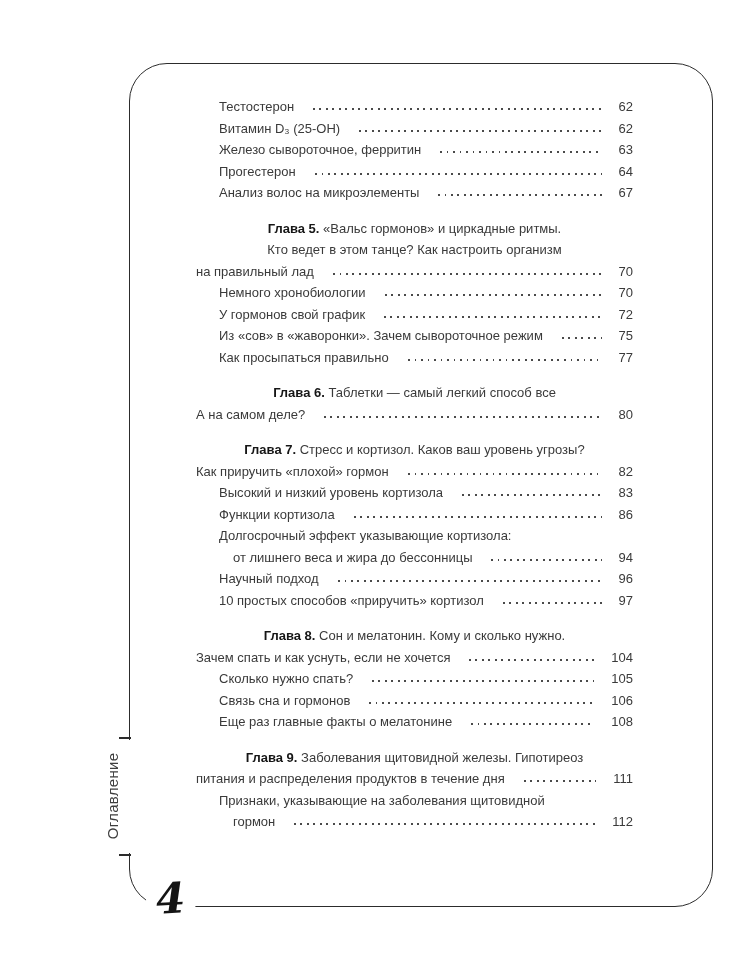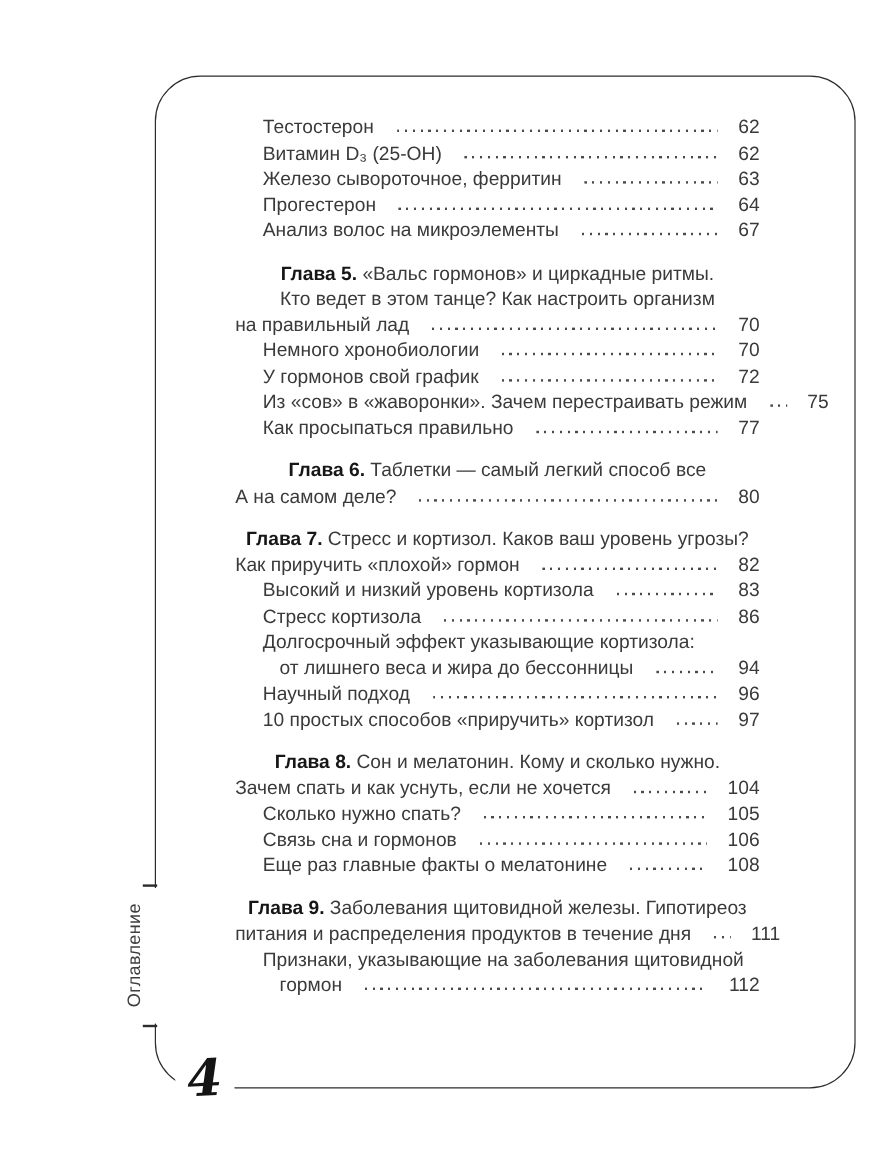--- a/index.html
+++ b/index.html
@@ -57,21 +57,21 @@
   }
   .toc {
     position: absolute;
     left: 196px; top: 96px;
     width: 437px;
   }
   .entry { }
   .entry.chapter { margin-top: 14px; text-align: center; }
   .entry.sub { padding-left: 23px; }
   .line {
-    font-size: 16px;
+    font-size: 13px;
     line-height: 21.5px;
     color: #3a3a3a;
     gap: 12px;
   }
   .entry.sub .line.cont { padding-left: 14px; justify-content: space-between; }
   .line.last {
     display: flex;
     align-items: baseline;
   }
   .txt { white-space: nowrap; }
@@ -155,21 +155,21 @@
     </div>
     <div class="entry sub">
       <div class="line last">
         <span class="txt">У гормонов свой график</span>
         <span class="dots"></span>
         <span class="pg">72</span>
       </div>
     </div>
     <div class="entry sub">
       <div class="line last">
-        <span class="txt">Из «сов» в «жаворонки». Зачем перестраивать режим</span>
+        <span class="txt">Из «сов» в «жаворонки». Зачем сывороточное режим</span>
         <span class="dots"></span>
         <span class="pg">75</span>
       </div>
     </div>
     <div class="entry sub">
       <div class="line last">
         <span class="txt">Как просыпаться правильно</span>
         <span class="dots"></span>
         <span class="pg">77</span>
       </div>
@@ -192,21 +192,21 @@
     </div>
     <div class="entry sub">
       <div class="line last">
         <span class="txt">Высокий и низкий уровень кортизола</span>
         <span class="dots"></span>
         <span class="pg">83</span>
       </div>
     </div>
     <div class="entry sub">
       <div class="line last">
-        <span class="txt">Стресс кортизола</span>
+        <span class="txt">Функции кортизола</span>
         <span class="dots"></span>
         <span class="pg">86</span>
       </div>
     </div>
     <div class="entry sub">
       <div class="line"><span class="txt">Долгосрочный эффект указывающие кортизола:</span></div>
       <div class="line last cont">
         <span class="txt">от лишнего веса и жира до бессонницы</span>
         <span class="dots"></span>
         <span class="pg">94</span>

